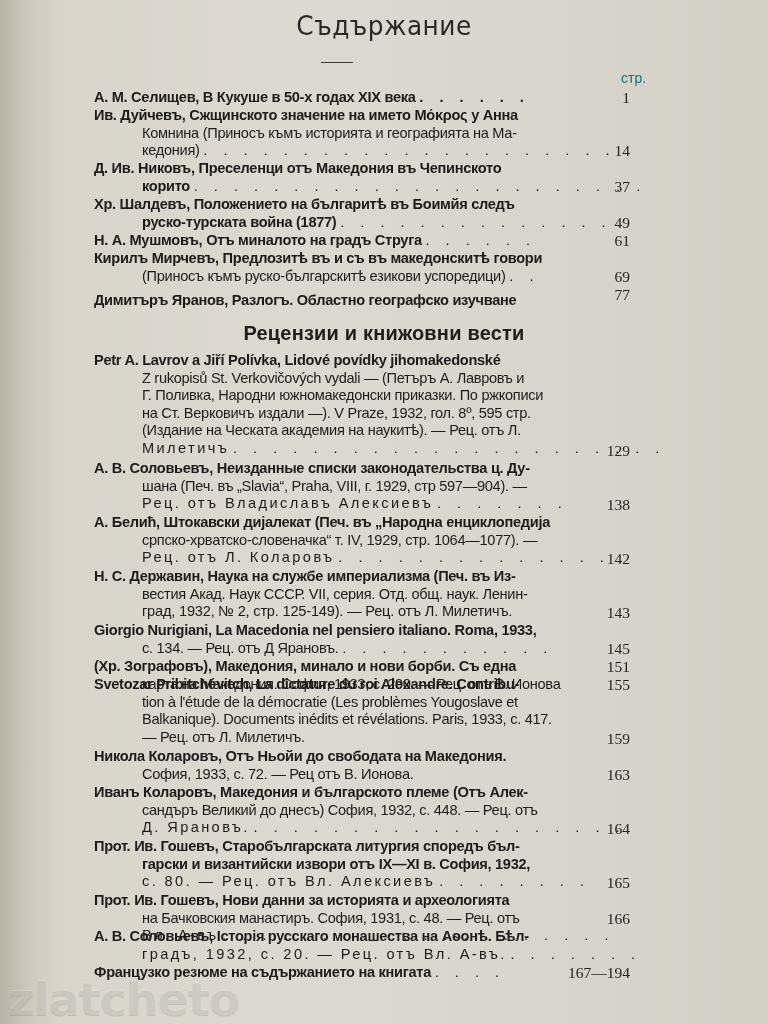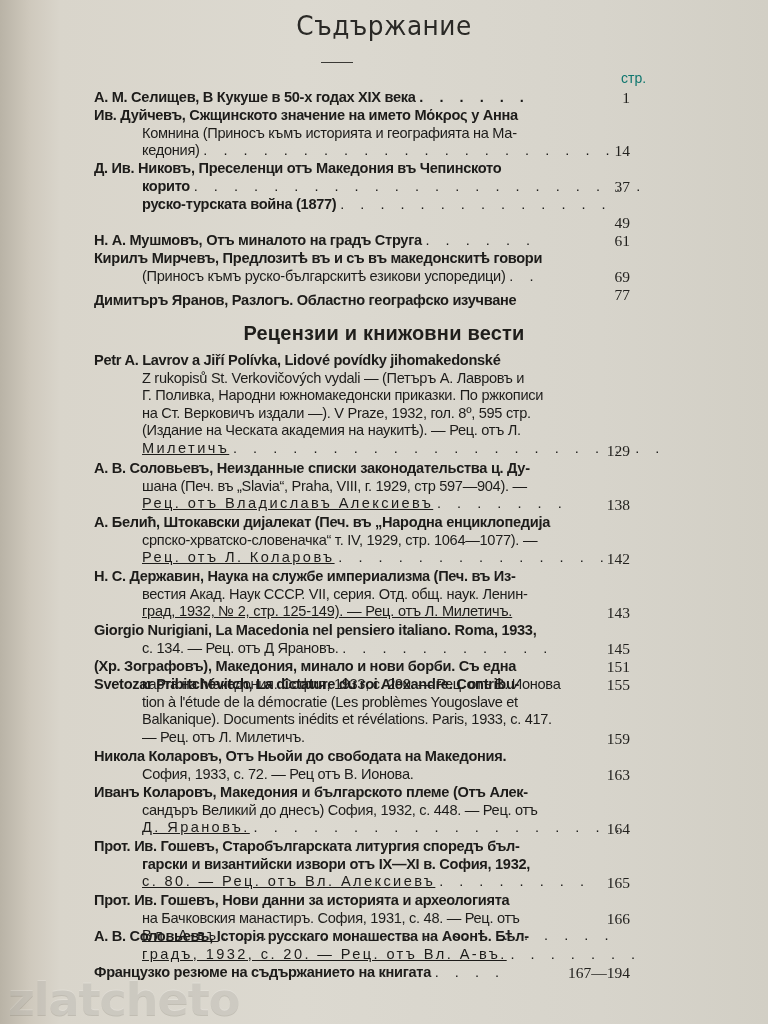--- a/index.html
+++ b/index.html
@@ -14,21 +14,21 @@
     position:absolute;left:0;width:768px;top:10px;text-align:center;
     font-family:"DejaVu Sans",sans-serif;font-size:27px;letter-spacing:0.5px;
     color:#2a2926;transform:scaleX(0.92);
   }
   .title-rule{position:absolute;left:321px;top:62px;width:32px;height:1px;background:#3a3935;}
   .col-label{position:absolute;left:621px;top:70px;font-size:14px;color:#0f766e;}
   .entry{position:absolute;left:46px;width:576px;font-size:14.6px;line-height:17.6px;letter-spacing:-0.3px;margin-left:48px;}
   .entry .b{font-weight:bold;}
   .entry .line{white-space:nowrap;overflow:hidden;height:17.6px;}
   .entry .indent{padding-left:48px;}
-  .entry .sp{letter-spacing:2.4px;text-decoration:underline;}
+  .entry .sp{letter-spacing:2.4px;}
   .dots{letter-spacing:6px;}
   .pgcol{position:absolute;left:560px;width:70px;text-align:right;font-family:"Liberation Serif",serif;font-size:15.5px;color:#23221f;}
   .section{
     position:absolute;left:0;width:768px;top:322px;text-align:center;
     font-size:20px;font-weight:bold;letter-spacing:0.2px;color:#1f1e1b;
   }
   .watermark{
     position:absolute;left:8px;top:972px;font-family:"DejaVu Sans",sans-serif;font-weight:bold;
     font-size:46px;color:rgba(255,255,255,0.18);letter-spacing:-1px;
     text-shadow:0 1px 0 rgba(120,115,105,0.25);
@@ -55,20 +55,21 @@
   </div>
   <div class="pgcol" style="top:142px">14</div>
 
   <div class="entry" style="top:160px">
     <div class="line"><span class="b">Д. Ив. Никовъ,</span> <span class="b">Преселенци отъ Македония въ Чепинското</span></div>
     <div class="line indent b"><span>корито</span> <span class="dots" style="font-weight:normal">. . . . . . . . . . . . . . . . . . . . . . .</span></div>
   </div>
   <div class="pgcol" style="top:178px">37</div>
 
   <div class="entry" style="top:196px">
+    <div class="line b"><span>Хр. Шалдевъ,</span> <span>Положението на българитѣ въ Боимйя следъ</span></div>
     <div class="line indent b"><span>руско-турската война (1877)</span> <span class="dots" style="font-weight:normal">. . . . . . . . . . . . . .</span></div>
   </div>
   <div class="pgcol" style="top:214px">49</div>
 
   <div class="entry" style="top:232px">
     <div class="line b"><span>Н. А. Мушмовъ,</span> <span>Отъ миналото на градъ Струга</span> <span class="dots" style="font-weight:normal">. . . . . .</span></div>
   </div>
   <div class="pgcol" style="top:232px">61</div>
 
   <div class="entry" style="top:250px">

